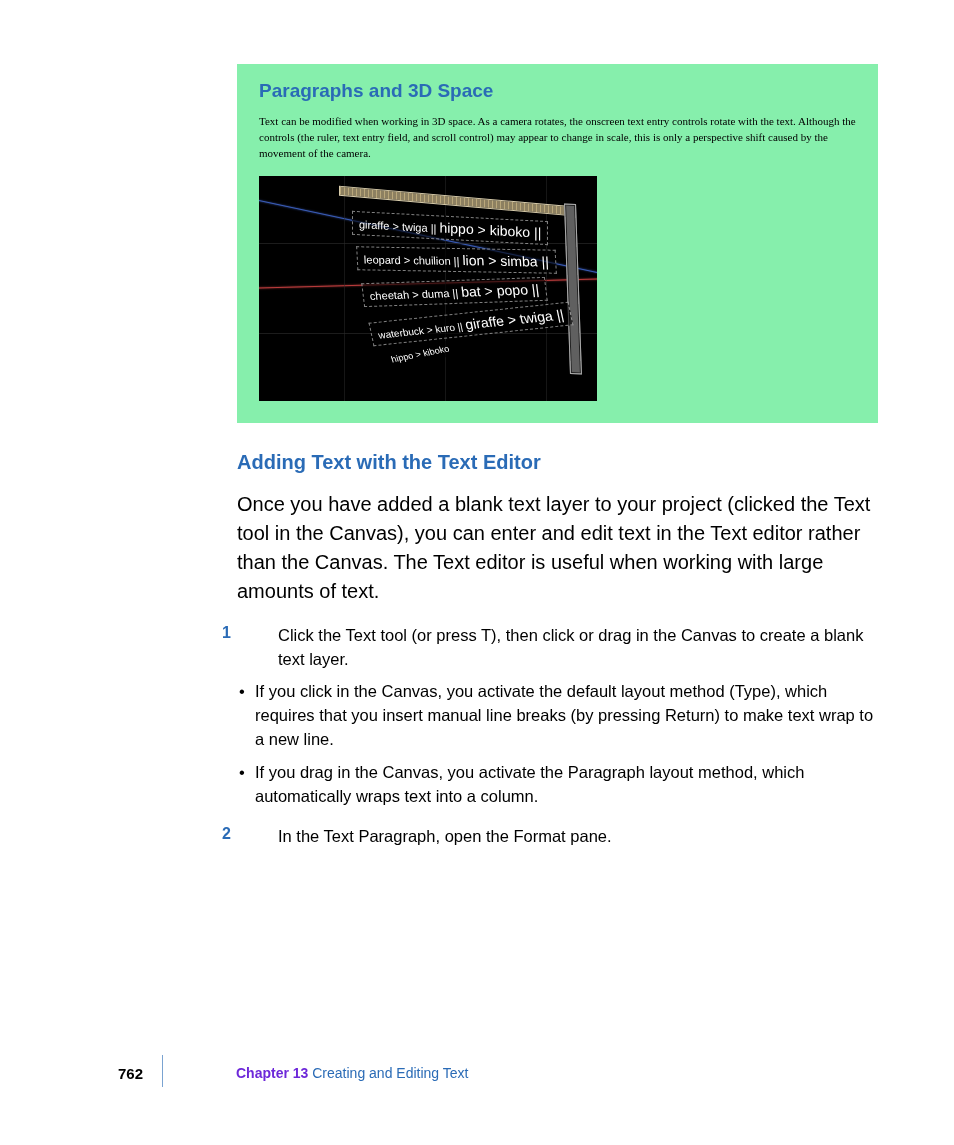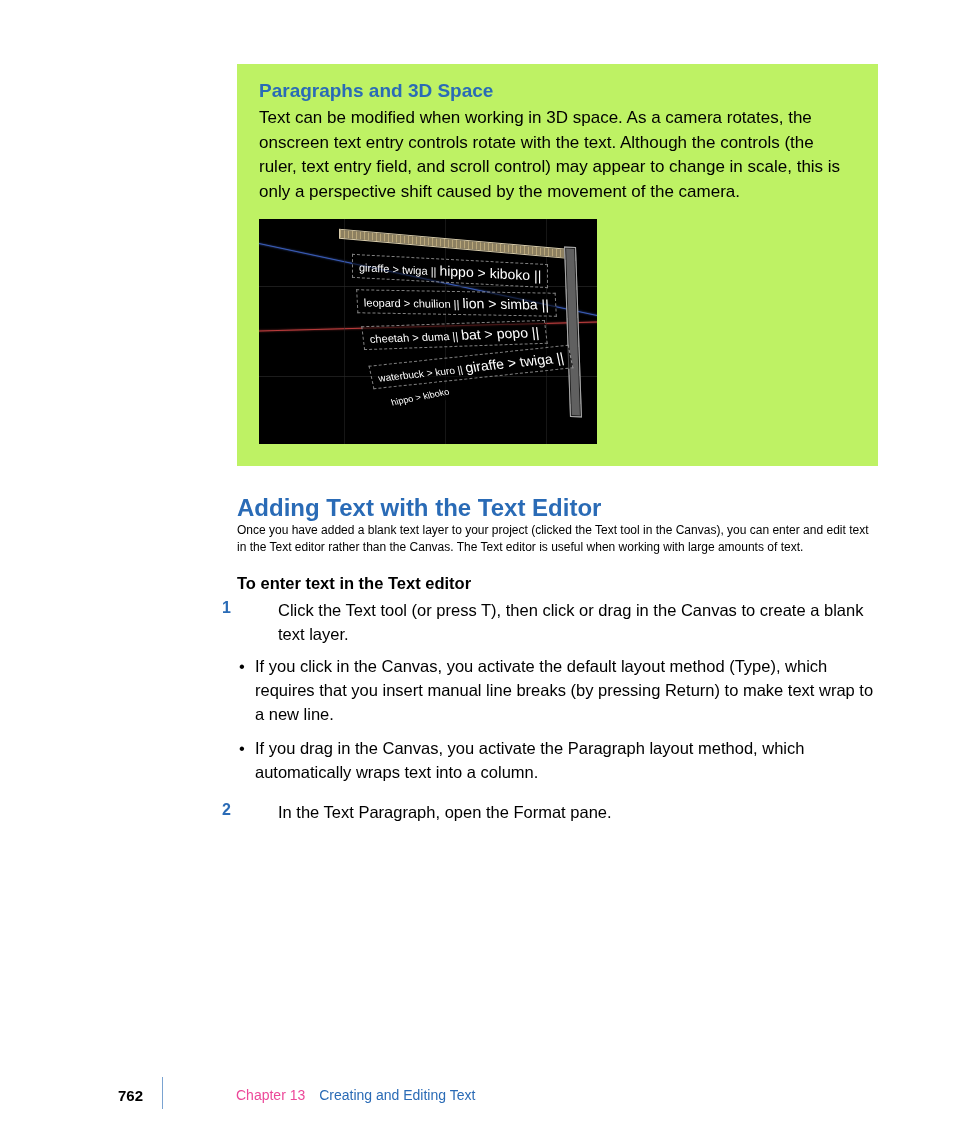--- a/index.html
+++ b/index.html
@@ -13,35 +13,36 @@
   .page {
     width: 954px;
     height: 1145px;
     position: relative;
     box-sizing: border-box;
     padding: 64px 76px 0 182px;
   }
 
   
   .callout {
-    background: #bef264;
+    background: #86efac;
     padding: 16px 22px 22px 22px;
     margin: 0 0 28px 55px;
   }
   .callout h3 {
     margin: 0 0 4px 0;
     font-size: 19px;
     font-weight: 600;
     color: #2a6bb6;
   }
   .callout p {
-    margin: 4px 0 14px 0;
-    font-size: 17px;
+    margin: 12px 0 14px 0;
+    font-size: 11px;
     line-height: 1.45;
     color: #000;
+    font-family: Liberation Serif, serif;
   }
 
   
   .shot3d {
     width: 338px;
     height: 225px;
     background: #000;
     position: relative;
     overflow: hidden;
   }
@@ -107,28 +108,28 @@
   .shot3d .row span.big { font-size: 14px; }
   .shot3d .row.r1 { top: 40px;  left: 93px;  transform: rotate(0deg)   skewY(3deg); }
   .shot3d .row.r2 { top: 72px;  left: 98px;  transform: rotate(-3deg)  skewY(4deg); }
   .shot3d .row.r3 { top: 104px; left: 104px; transform: rotate(-7deg)  skewY(5deg); }
   .shot3d .row.r4 { top: 136px; left: 112px; transform: rotate(-12deg) skewY(6deg); font-size: 10px; }
   .shot3d .row.r5 { top: 170px; left: 126px; transform: rotate(-18deg) skewY(7deg); font-size: 9px; border: none; }
 
   
   .section { margin-left: 55px; }
   .section h2 {
-    margin: 0 0 0 0;
-    font-size: 24px;
+    margin: 0 0 16px 0;
+    font-size: 20px;
     font-weight: 600;
     color: #2a6bb6;
   }
   .section p.intro {
     margin: 0 0 18px 0;
-    font-size: 12px;
+    font-size: 20px;
     line-height: 1.45;
   }
   .subhead {
     margin: 0 0 6px 0;
     font-size: 16.5px;
     font-weight: 700;
   }
 
   .step {
     display: flex;
@@ -167,21 +168,21 @@
     content: "•";
     position: absolute;
     left: -12px;
     top: 0;
   }
 
   
   .footer {
     position: absolute;
     left: 0;
-    bottom: 28px;
+    bottom: 50px;
     width: 100%;
     height: 36px;
   }
   .footer .pgnum {
     position: absolute;
     left: 118px;
     top: 6px;
     font-size: 15px;
     font-weight: 700;
     color: #000;
@@ -194,23 +195,23 @@
     height: 32px;
     background: #7aa3d1;
   }
   .footer .chapter {
     position: absolute;
     left: 236px;
     top: 6px;
     font-size: 14px;
   }
   .footer .chapter .label {
-    font-weight: 400;
-    color: #ec4899;
-    margin-right: 10px;
+    font-weight: 700;
+    color: #6d28d9;
+    margin-right: 0;
   }
   .footer .chapter .title {
     color: #2a6bb6;
     text-align: right;
   }
 </style>
 </head>
 <body>
 
 <div class="page">
@@ -250,21 +251,20 @@
       <div class="row r5">
         <span>hippo &gt; kiboko</span>
       </div>
     </div>
   </div>
 
   <div class="section">
     <h2>Adding Text with the Text Editor</h2>
     <p class="intro">Once you have added a blank text layer to your project (clicked the Text tool in the Canvas), you can enter and edit text in the Text editor rather than the Canvas. The Text editor is useful when working with large amounts of text.</p>
 
-    <p class="subhead">To enter text in the Text editor</p>
 
     <div class="step">
       <div class="num">1</div>
       <div class="body">Click the Text tool (or press T), then click or drag in the Canvas to create a blank text layer.</div>
     </div>
 
     <ul class="bullets">
       <li>If you click in the Canvas, you activate the default layout method (Type), which requires that you insert manual line breaks (by pressing Return) to make text wrap to a new line.</li>
       <li>If you drag in the Canvas, you activate the Paragraph layout method, which automatically wraps text into a column.</li>
     </ul>

